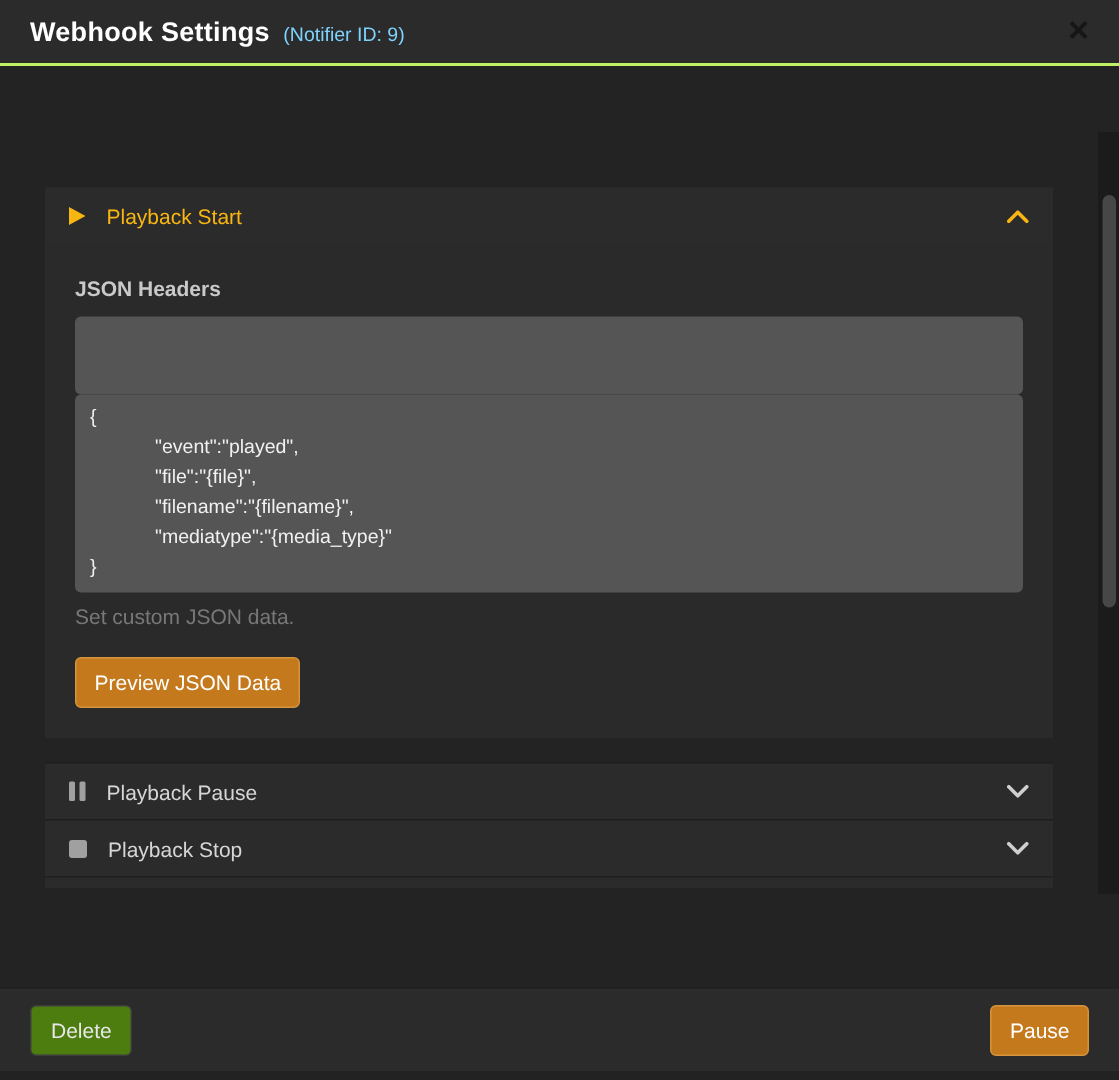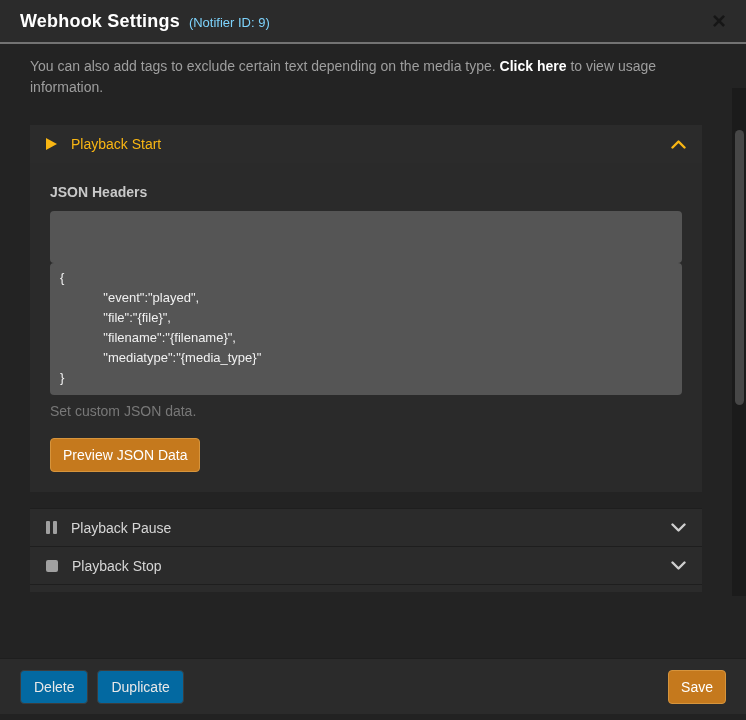--- a/index.html
+++ b/index.html
@@ -14,21 +14,21 @@
   *{box-sizing:border-box;}
   html,body{margin:0;padding:0;}
   body{
     width:746px;height:720px;position:relative;overflow:hidden;
     background:var(--body-bg);
     font-family:"Liberation Sans", sans-serif;
   }
   
   .modal-header{
     position:absolute;top:0;left:0;right:0;height:44px;
-    background:#2b2b2b;border-bottom:2px solid #737373;
+    background:#2b2b2b;border-bottom:2px solid #bef264;
     display:flex;align-items:center;padding:0 20px;
   }
   .modal-title{color:#ffffff;font-size:18px;font-weight:700;letter-spacing:.2px;}
   .modal-subtitle{color:#7dd3fc;font-size:13px;margin-left:9px;padding-top:2px;}
   .close-btn{
     margin-left:auto;color:#161616;font-size:24px;font-weight:700;line-height:1;
     cursor:pointer;user-select:none;
   }
   
   .modal-body{position:absolute;top:44px;left:0;right:0;bottom:62px;background:var(--body-bg);overflow:hidden;}
@@ -80,40 +80,37 @@
   
   .scroll-track{position:absolute;top:44px;bottom:62px;right:0;width:14px;background:#1b1b1b;}
   .scroll-thumb{position:absolute;top:86px;right:2px;width:9px;height:275px;background:#474747;border-radius:5px;cursor:grab;}
   
   .modal-footer{
     position:absolute;left:0;right:0;bottom:0;height:62px;
     background:#2b2b2b;border-top:1px solid #1e1e1e;
     display:flex;align-items:center;padding:0 20px 6px;
   }
   .btn-dark{
-    background:#0369a1;border:1px solid #3d3d3d;color:#e8e8e8;padding:7px 13px;
+    background:#4d7c0f;border:1px solid #3d3d3d;color:#e8e8e8;padding:7px 13px;
   }
   .btn-dup{margin-left:9px;}
   .btn-save{margin-left:auto;}
   .bottom-strip{position:absolute;left:0;right:0;bottom:0;height:6px;background:#222222;}
 </style>
 </head>
 <body>
 
 <div class="modal-header">
   <span class="modal-title">Webhook Settings</span>
   <span class="modal-subtitle">(Notifier ID: 9)</span>
   <span class="close-btn">×</span>
 </div>
 
 <div class="modal-body">
 
-  <div class="intro">
-    <span>You can also add tags to exclude certain text depending on the media type. </span><span class="link">Click here</span><span> to view usage information.</span>
-  </div>
 
   <div class="panel-group">
 
     <div class="panel-expanded">
       <div class="panel-heading expanded">
         <span class="play-icon"></span>
         <span class="row-label">Playback Start</span>
         <span class="chev chev-up">
           <svg width="15" height="9" viewBox="0 0 15 9">
               <polyline points="1.5,7.5 7.5,1.5 13.5,7.5" fill="none" stroke="currentColor" stroke-width="2.4" stroke-linecap="round" stroke-linejoin="round"></polyline>
@@ -162,16 +159,15 @@
 
     <div class="partial-row"></div>
   </div>
 
   <div class="scroll-track"></div>
   <div class="scroll-thumb"></div>
 </div>
 
 <div class="modal-footer">
   <button class="btn btn-dark">Delete</button>
-  <button class="btn btn-dark btn-dup">Duplicate</button>
-  <button class="btn btn-orange btn-save">Save</button>
+  <button class="btn btn-orange btn-save">Pause</button>
 </div>
 <div class="bottom-strip"></div>
 
 </body></html>

